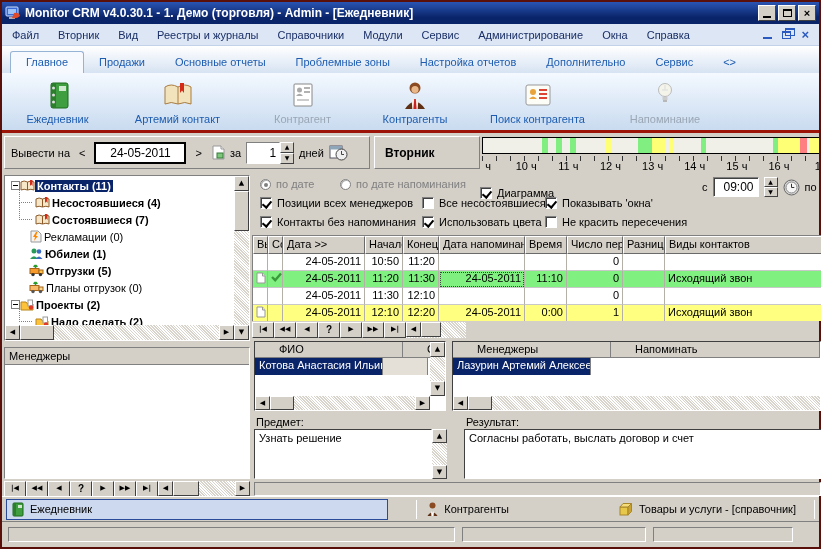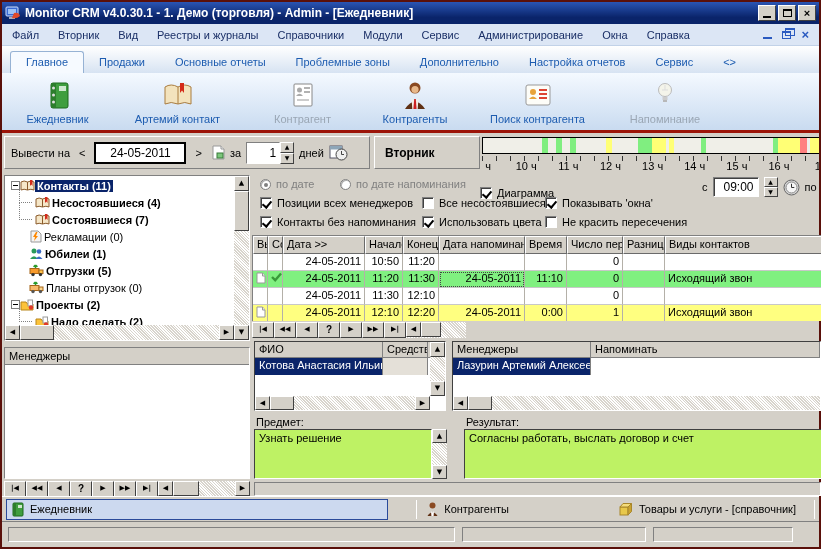--- a/index.html
+++ b/index.html
@@ -146,32 +146,32 @@
   .r-green { background:#80f080; }
   .r-yellow { background:#ffff80; }
   .focus-cell { outline:1px dotted #444; outline-offset:-2px; }
   .table-nav { position:absolute; left:0; top:149px; height:16px; display:flex; width:240px; }
 
   
   .mid-grids { position:absolute; left:0; top:168px; width:571px; height:72px; }
   .dgrid { position:absolute; top:0; height:70px; background:#fff; border:1px solid;
            border-color:#404040 #fff #fff #404040; overflow:hidden; }
   .dgrid-head { display:flex; height:16px; background:#d4d0c8; border-bottom:1px solid #808080; }
-  .dgrid-head span { padding:1px 4px; border-right:1px solid #808080; overflow:hidden; white-space:nowrap; flex:none; }
+  .dgrid-head span { padding:1px 4px; border-right:1px solid #808080; overflow:hidden; white-space:nowrap; flex:none;margin-left:20px; }
   .dgrid-row { display:flex; height:17px; }
   .sel-cell { background:#0a246a; color:#fff; padding:1px 4px; overflow:hidden; white-space:nowrap;
               border-right:1px solid #808080; flex:none; }
   .fio-grid { left:2px; width:192px; }
   .mgr-grid { left:200px; width:369px; }
   .dgrid .hscroll2 { position:absolute; left:0; bottom:0; height:14px; display:flex;
               background:repeating-linear-gradient(45deg,#ffffff 0 1px,#d8d4cc 1px 2px); }
 
   
   .field-label { position:absolute; top:243px; }
-  .textbox { position:absolute; top:256px; height:50px; background:#bef264; border:1px solid;
+  .textbox { position:absolute; top:256px; height:50px; background:#ffffff; border:1px solid;
              border-color:#404040 #fff #fff #404040; font-family:"Liberation Sans",sans-serif;
              font-size:11px; padding:2px 4px; resize:none; overflow:hidden; }
   .tb-scroll { position:absolute; top:256px; width:15px; height:50px; display:flex; flex-direction:column;
              background:repeating-linear-gradient(45deg,#ffffff 0 1px,#d8d4cc 1px 2px); }
   .tb-scroll .spacer { flex:1; }
   .empty-strip { position:absolute; left:2px; top:309px; width:567px; height:14px;
              border:1px solid; border-color:#808080 #fff #fff #808080; background:#d4d0c8; }
 
   
   .taskbar { position:absolute; left:0; right:0; bottom:26px; height:25px; background:#d4d0c8;
@@ -231,22 +231,22 @@
       <span class="mdi-restore"></span>
       <span class="mdi-close">×</span>
     </div>
   </div>
 
   <div class="tabbar">
     <span class="tab active">Главное</span>
     <span class="tab">Продажи</span>
     <span class="tab">Основные отчеты</span>
     <span class="tab">Проблемные зоны</span>
+    <span class="tab">Настройка отчетов</span>
     <span class="tab">Дополнительно</span>
-    <span class="tab">Настройка отчетов</span>
     <span class="tab">Сервис</span>
     <span class="tab">&lt;&gt;</span>
   </div>
 
   <div class="toolbar">
     <div class="tbtn" style="min-width:95px">
       <span class="ticon">
         <svg width="24" height="27">
             <rect x="5" y="1" width="17" height="25" rx="2" fill="#3f9e3f" stroke="#1c6b1c"></rect>
             <rect x="5" y="1" width="5" height="25" fill="#2c7d2c"></rect>

